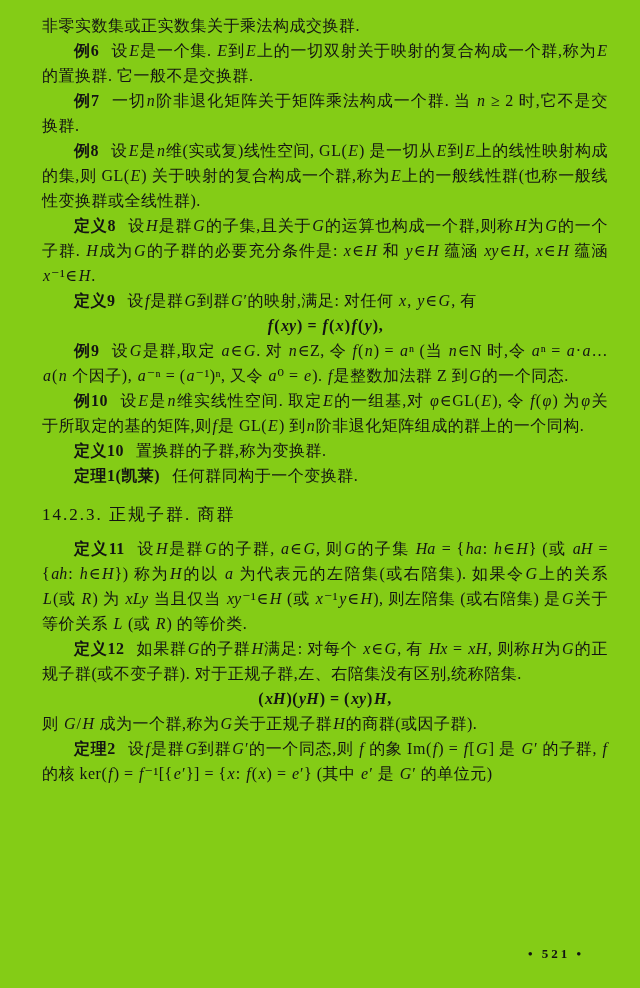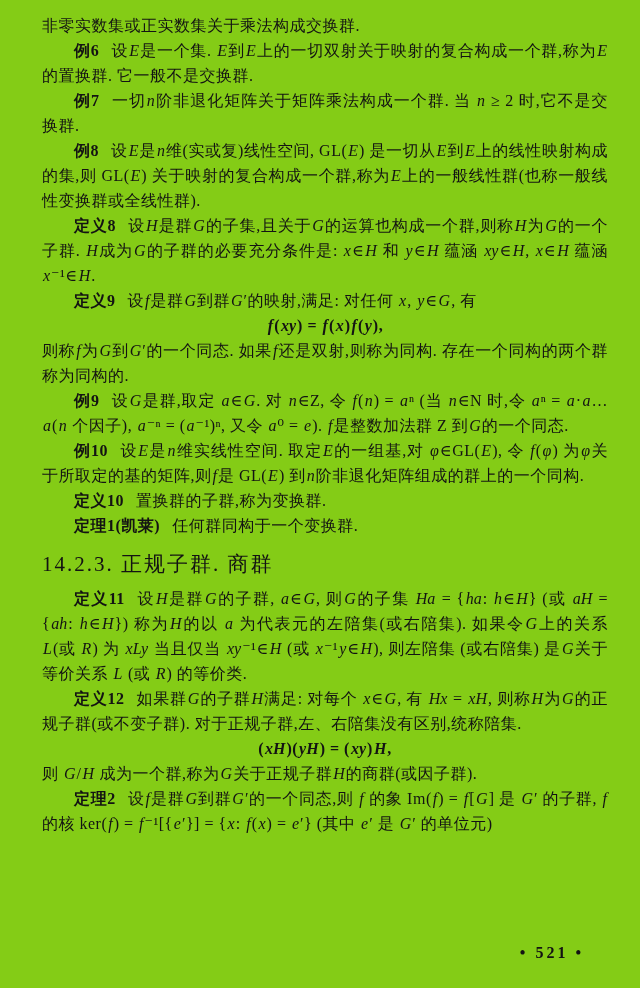--- a/index.html
+++ b/index.html
@@ -19,52 +19,51 @@
     line-height:25px;
     letter-spacing:0.5px;
     text-align:justify;
   }
   p.para { margin:0; }
   p.para.indent { text-indent:2em; }
   .label { font-weight:bold; margin-right:0.75em; }
   b { font-weight:normal; }
   i { font-style:italic; letter-spacing:0; padding:0 1px; }
   h2.heading {
-    font-size:21px;
+    font-size:17px;
     font-weight:normal;
     letter-spacing:2px;
     margin:14px 0 9px 0;
   }
   .formula {
     text-align:center;
     text-indent:0;
     letter-spacing:0.5px;
     font-weight:bold;
   }
   .page-number {
     position:absolute;
     right:56px; bottom:26px;
-    font-size:16px;
+    font-size:13px;
     letter-spacing:3px;
     font-weight:bold;
   }
 </style>
 </head>
 <body>
 
 <div class="page">
   <div class="text-column">
       <p class="para"><span>非零实数集或正实数集关于乘法构成交换群.</span></p>
       <p class="para indent"><span class="label">例6</span><span>设<i>E</i>是一个集. <i>E</i>到<i>E</i>上的一切双射关于映射的复合构成一个群,称为<i>E</i>的<b>置换群</b>. 它一般不是交换群.</span></p>
       <p class="para indent"><span class="label">例7</span><span>一切<i>n</i>阶非退化矩阵关于矩阵乘法构成一个群. 当 <i>n</i> ≥ 2 时,它不是交换群.</span></p>
       <p class="para indent"><span class="label">例8</span><span>设<i>E</i>是<i>n</i>维(实或复)线性空间, GL(<i>E</i>) 是一切从<i>E</i>到<i>E</i>上的线性映射构成的集,则 GL(<i>E</i>) 关于映射的复合构成一个群,称为<i>E</i>上的<b>一般线性群</b>(也称<b>一般线性变换群</b>或<b>全线性群</b>).</span></p>
       <p class="para indent"><span class="label">定义8</span><span>设<i>H</i>是群<i>G</i>的子集,且关于<i>G</i>的运算也构成一个群,则称<i>H</i>为<i>G</i>的一个<b>子群</b>. <i>H</i>成为<i>G</i>的子群的必要充分条件是: <i>x</i>∈<i>H</i> 和 <i>y</i>∈<i>H</i> 蕴涵 <i>xy</i>∈<i>H</i>, <i>x</i>∈<i>H</i> 蕴涵 <i>x</i>⁻¹∈<i>H</i>.</span></p>
       <p class="para indent"><span class="label">定义9</span><span>设<i>f</i>是群<i>G</i>到群<i>G</i>′的映射,满足: 对任何 <i>x</i>, <i>y</i>∈<i>G</i>, 有</span></p>
       <div class="formula"><i>f</i>(<i>xy</i>) = <i>f</i>(<i>x</i>)<i>f</i>(<i>y</i>),</div>
-      <p class="para"><span>则称<i>f</i>为<i>G</i>到<i>G</i>′的一个同态. 如果<i>f</i>还是双射,则称为同构. 存在一个同构的两个群称为<b>同构的</b>.</span></p>
       <p class="para indent"><span class="label">例9</span><span>设<i>G</i>是群,取定 <i>a</i>∈<i>G</i>. 对 <i>n</i>∈<b>Z</b>, 令 <i>f</i>(<i>n</i>) = <i>a</i>ⁿ (当 <i>n</i>∈<b>N</b> 时,令 <i>a</i>ⁿ = <i>a</i>·<i>a</i>…<i>a</i>(<i>n</i> 个因子), <i>a</i>⁻ⁿ = (<i>a</i>⁻¹)ⁿ, 又令 <i>a</i>⁰ = <i>e</i>). <i>f</i>是整数加法群 <b>Z</b> 到<i>G</i>的一个同态.</span></p>
       <p class="para indent"><span class="label">例10</span><span>设<i>E</i>是<i>n</i>维实线性空间. 取定<i>E</i>的一组基,对 <i>φ</i>∈GL(<i>E</i>), 令 <i>f</i>(<i>φ</i>) 为<i>φ</i>关于所取定的基的矩阵,则<i>f</i>是 GL(<i>E</i>) 到<i>n</i>阶非退化矩阵组成的群上的一个同构.</span></p>
       <p class="para indent"><span class="label">定义10</span><span>置换群的子群,称为<b>变换群</b>.</span></p>
       <p class="para indent"><span class="label">定理1(凯莱)</span><span>任何群同构于一个变换群.</span></p>
       <h2 class="heading">14.2.3. 正规子群. 商群</h2>
       <p class="para indent"><span class="label">定义11</span><span>设<i>H</i>是群<i>G</i>的子群, <i>a</i>∈<i>G</i>, 则<i>G</i>的子集 <i>Ha</i> = {<i>ha</i>: <i>h</i>∈<i>H</i>} (或 <i>aH</i> = {<i>ah</i>: <i>h</i>∈<i>H</i>}) 称为<i>H</i>的以 <i>a</i> 为代表元的<b>左陪集</b>(或<b>右陪集</b>). 如果令<i>G</i>上的关系 <i>L</i>(或 <i>R</i>) 为 <i>xLy</i> 当且仅当 <i>xy</i>⁻¹∈<i>H</i> (或 <i>x</i>⁻¹<i>y</i>∈<i>H</i>), 则左陪集 (或右陪集) 是<i>G</i>关于等价关系 <i>L</i> (或 <i>R</i>) 的等价类.</span></p>
       <p class="para indent"><span class="label">定义12</span><span>如果群<i>G</i>的子群<i>H</i>满足: 对每个 <i>x</i>∈<i>G</i>, 有 <i>Hx</i> = <i>xH</i>, 则称<i>H</i>为<i>G</i>的<b>正规子群</b>(或<b>不变子群</b>). 对于正规子群,左、右陪集没有区别,统称<b>陪集</b>.</span></p>
       <div class="formula">(<i>xH</i>)(<i>yH</i>) = (<i>xy</i>)<i>H</i>,</div>
       <p class="para"><span>则 <i>G</i>/<i>H</i> 成为一个群,称为<i>G</i>关于正规子群<i>H</i>的<b>商群</b>(或<b>因子群</b>).</span></p>
       <p class="para indent"><span class="label">定理2</span><span>设<i>f</i>是群<i>G</i>到群<i>G</i>′的一个同态,则 <i>f</i> 的象 Im(<i>f</i>) = <i>f</i>[<i>G</i>] 是 <i>G</i>′ 的子群, <i>f</i> 的<b>核 ker</b>(<i>f</i>) = <i>f</i>⁻¹[{<i>e</i>′}] = {<i>x</i>: <i>f</i>(<i>x</i>) = <i>e</i>′} (其中 <i>e</i>′ 是 <i>G</i>′ 的单位元)</span></p>

